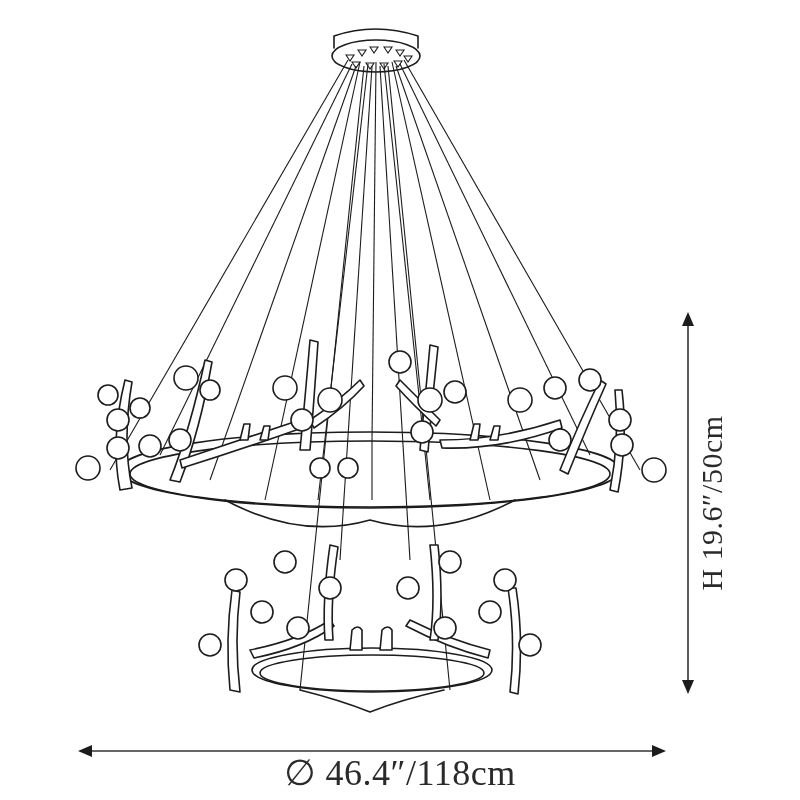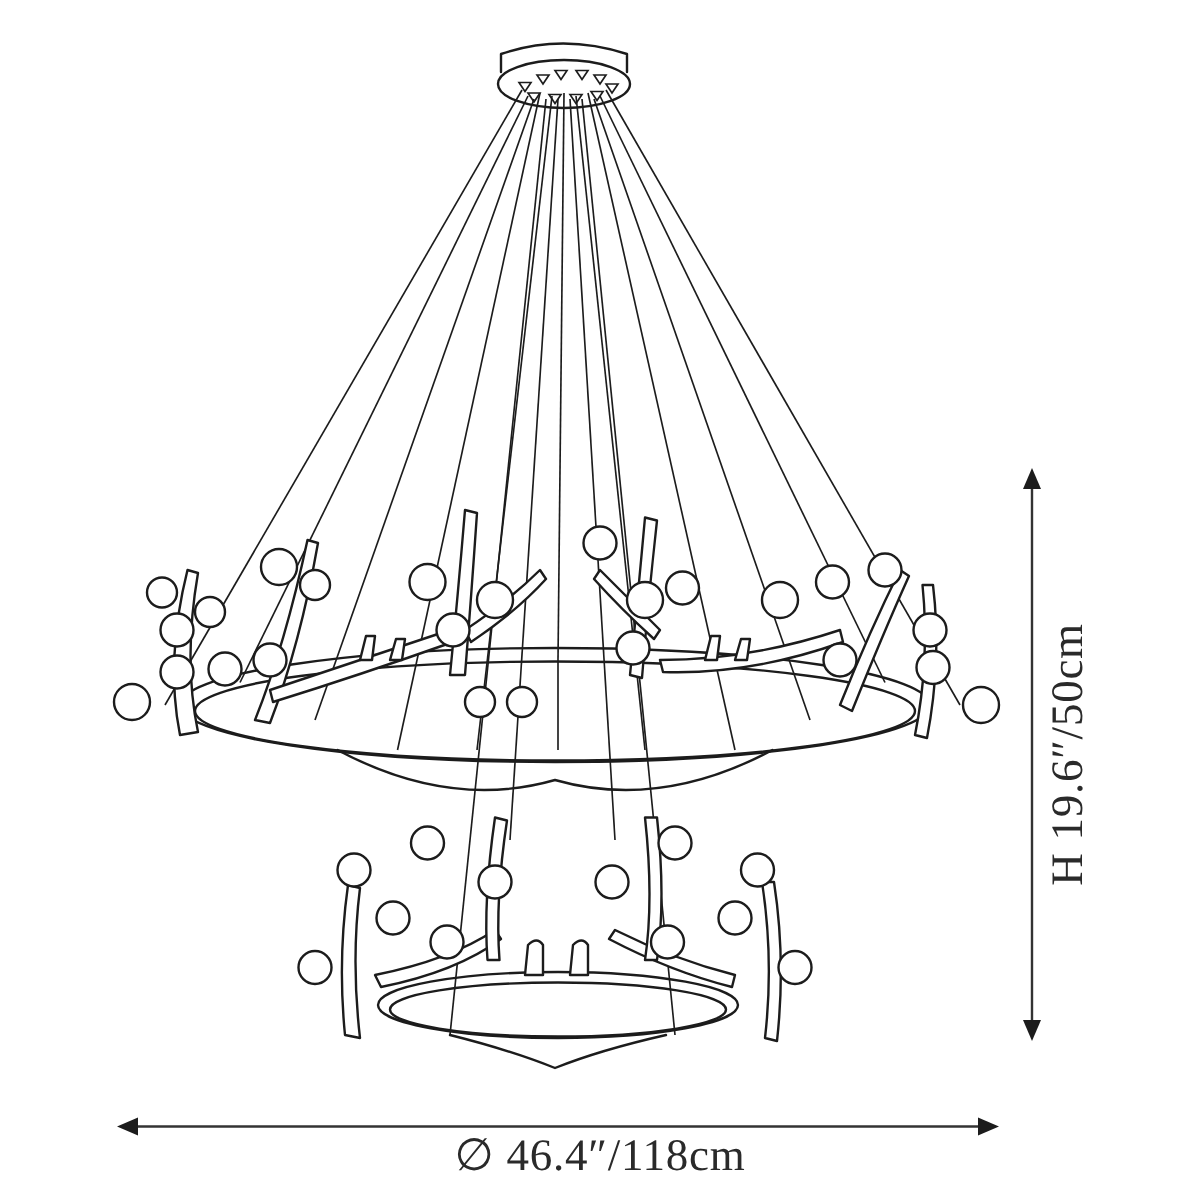--- a/index.html
+++ b/index.html
@@ -1,18 +1,18 @@
 <!DOCTYPE html>
 <html><head>
 <meta charset="utf-8">
 <style>
   html, body { margin: 0; padding: 0; background: #ffffff; }
   body { width: 800px; height: 800px; position: relative; overflow: hidden; font-family: "Liberation Serif", "DejaVu Serif", serif; }
   #drawing { position: absolute; left: 0; top: 0; width: 800px; height: 800px; }
-  .dim-label-width { position: absolute; left: 0; top: 752px; width: 800px; text-align: center; font-size: 30px; color: #2a2a2a; letter-spacing: 0.5px; }
+  .dim-label-width { position: absolute; left: 0; top: 752px; width: 800px; text-align: center; font-size: 36px; color: #2a2a2a; letter-spacing: 0.5px; }
   .dim-label-height { position: absolute; left: 712px; top: 503px; transform: translate(-50%, -50%) rotate(-90deg); white-space: nowrap; font-size: 30px; color: #2a2a2a; letter-spacing: 0.5px; }
   svg .ln { fill: none; stroke: #1c1c1c; stroke-width: 1.6; stroke-linecap: round; stroke-linejoin: round; }
   svg .thin { fill: none; stroke: #1c1c1c; stroke-width: 1.1; }
   svg .bulb { fill: #ffffff; stroke: #1c1c1c; stroke-width: 1.6; }
   svg .branch { fill: #ffffff; stroke: #1c1c1c; stroke-width: 1.6; stroke-linejoin: round; }
   svg .arrow { fill: #1c1c1c; }
   svg .dimline { stroke: #333; stroke-width: 1.6; }
 </style>
 </head>
 <body>

